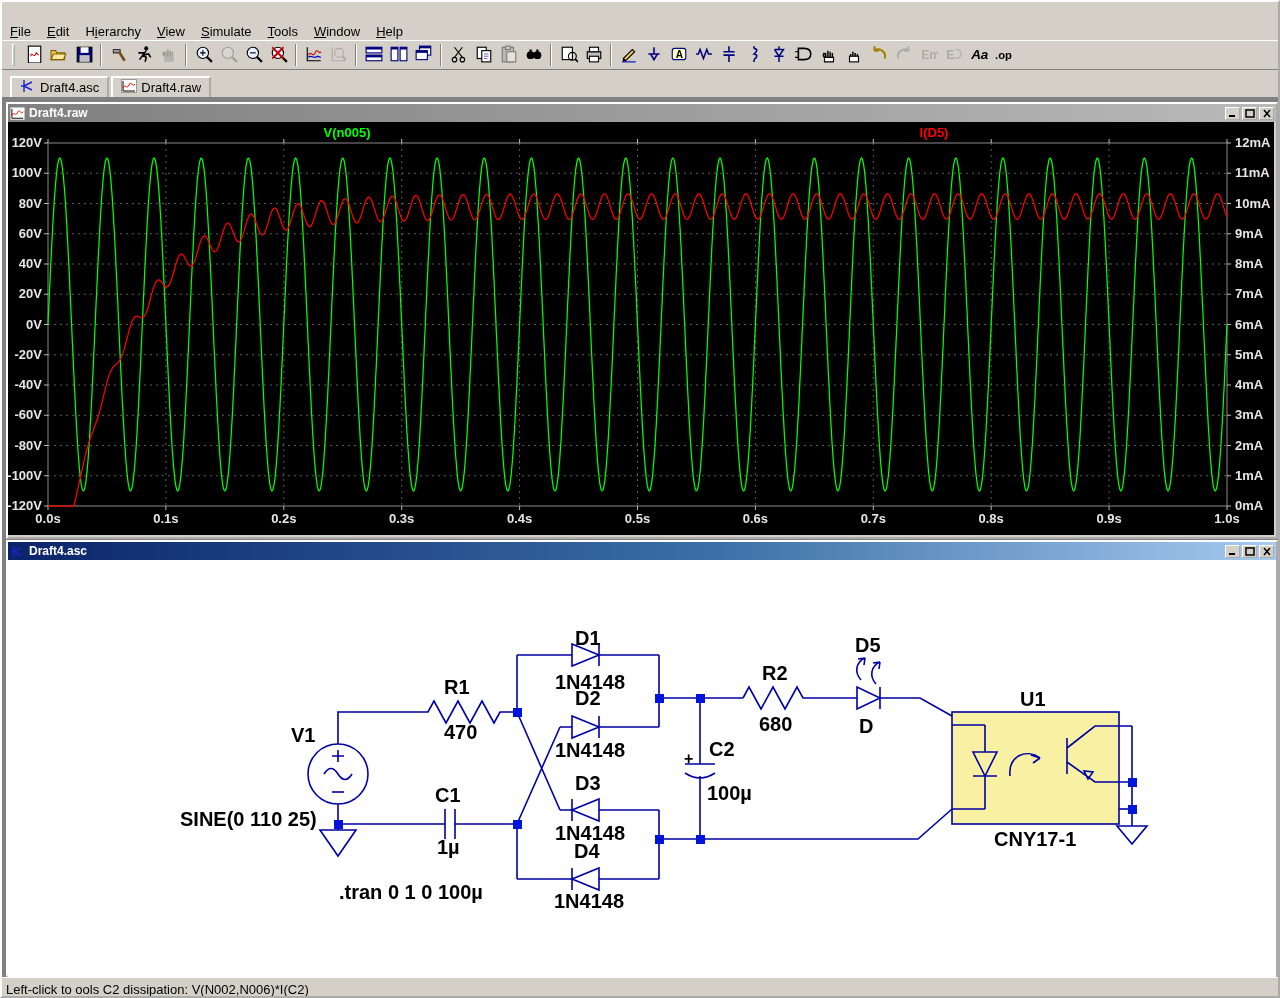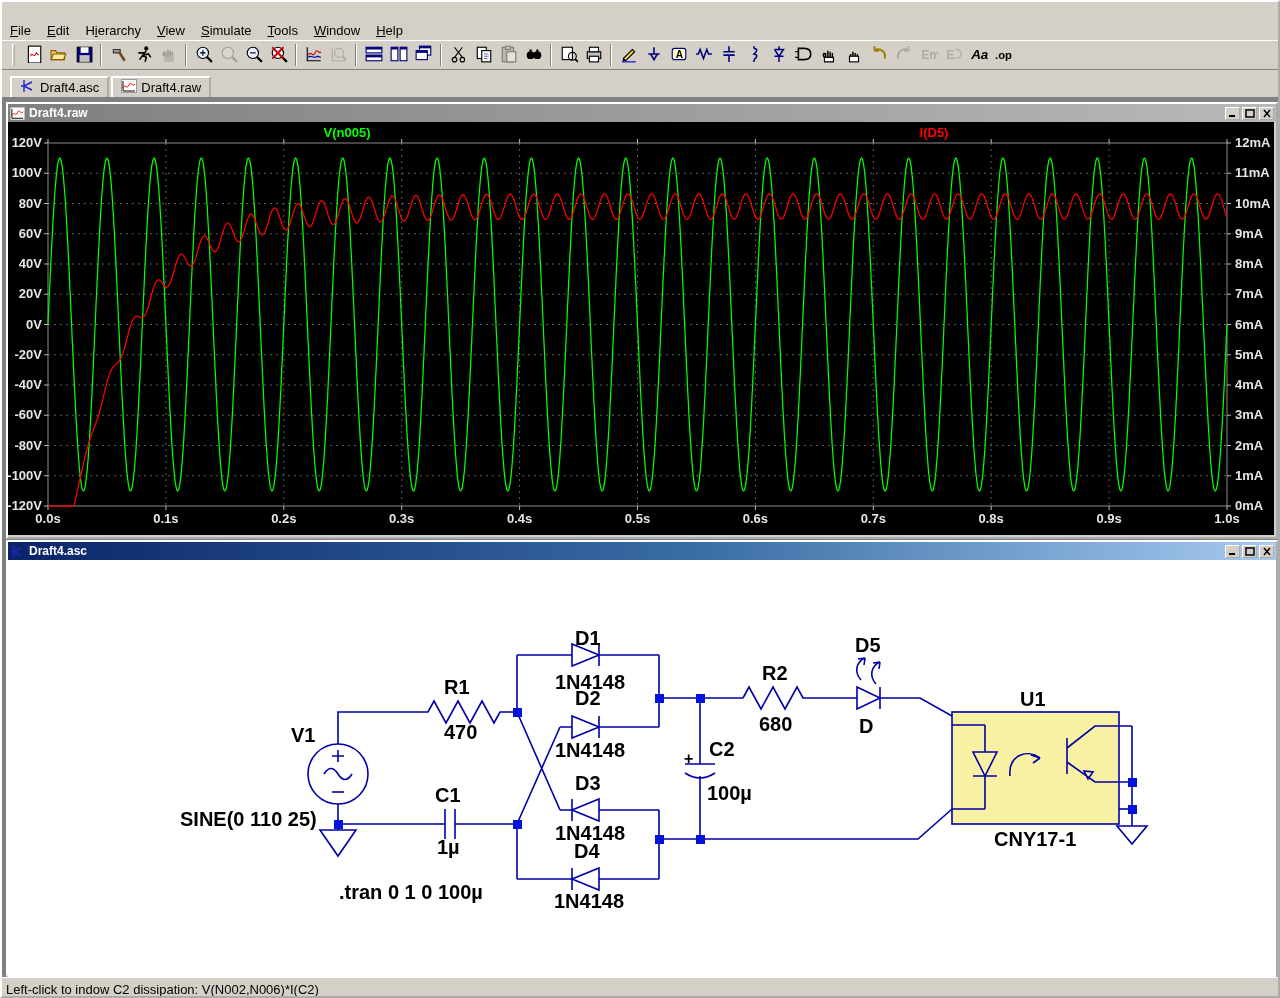--- a/index.html
+++ b/index.html
@@ -12,21 +12,21 @@
     background:linear-gradient(to right,#0A246A,#3A6EA5 55%,#A6CAF0);
     display:flex;align-items:center;padding:0 2px;color:#fff;
     font-weight:bold;font-size:13px;}
   .titlebar .ticon{width:16px;height:14px;margin:0 4px 0 1px;flex:0 0 auto;}
   .winbtns{margin-left:auto;display:flex;gap:2px;}
   .wbtn{width:16px;height:14px;background:#D4D0C8;border:1px outset #fff;
     display:flex;align-items:center;justify-content:center;color:#000;}
   .wbtn svg{width:10px;height:9px;}
   
   .menubar{position:absolute;left:0;top:20px;width:100%;height:18px;
-    background:#D4D0C8;display:flex;font-size:13px;color:#000;}
+    background:#D4D0C8;display:flex;align-items:center;font-size:13px;color:#000;}
   .menu-item{padding:1px 8px;}
   .menu-item u{text-decoration:underline;}
   
   .toolbar{position:absolute;left:0;top:38px;width:100%;height:30px;
     background:#D4D0C8;display:flex;align-items:center;padding-left:10px;
     border-top:1px solid #fff;border-bottom:1px solid #808080;}
   .tb-grip{width:3px;height:22px;border:1px outset #fff;margin-right:6px;}
   .tb-btn{width:25px;height:24px;background:#D4D0C8;border:1px solid #D4D0C8;
     display:flex;align-items:center;justify-content:center;padding:0;}
   .tb-btn svg{width:18px;height:18px;}
@@ -608,15 +608,15 @@
             <text x="986" y="284">CNY17-1</text>
             <text x="331" y="337">.tran 0 1 0 100µ</text>
           </g>
         </svg>
 
       </div>
     </div>
   </div>
 
   <div class="statusbar">
-    <span>Left-click to indow C2 dissipation: V(N002,N006)*I(C2)</span>
+    <span>Left-click to ools C2 dissipation: V(N002,N006)*I(C2)</span>
   </div>
 </div>
 
 </body></html>

